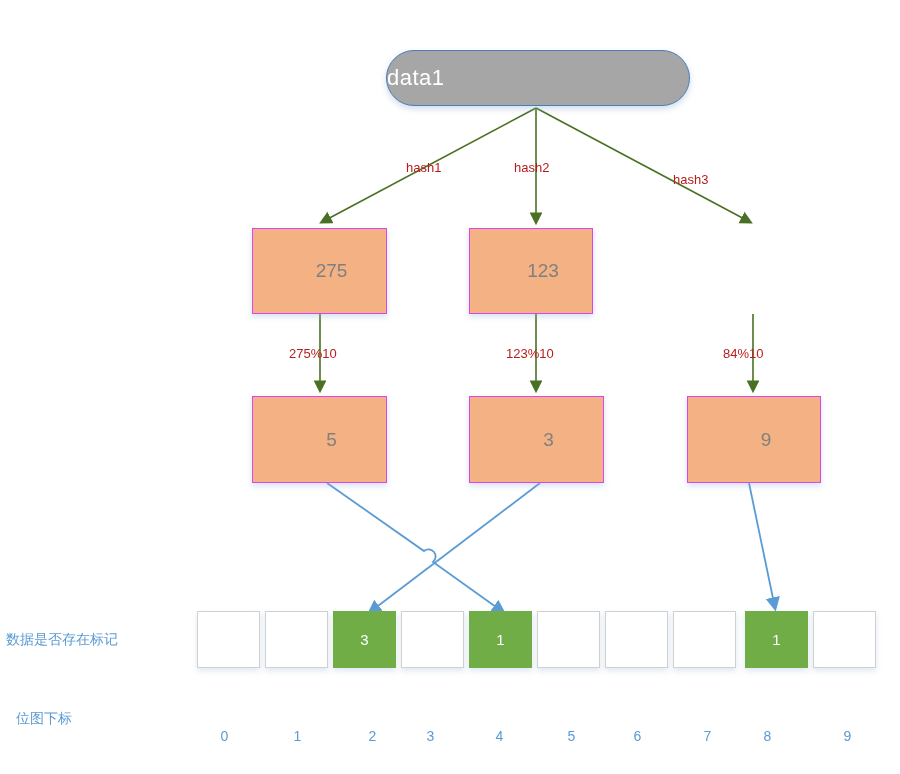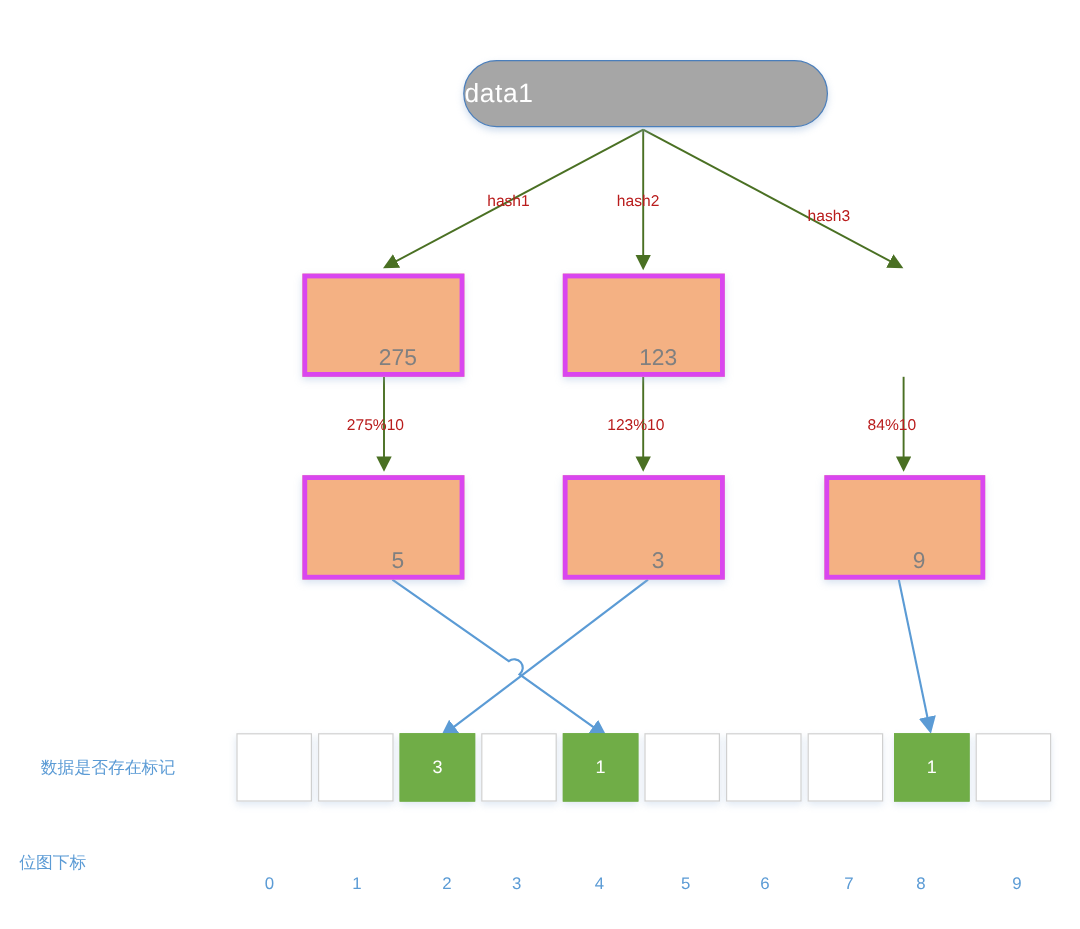--- a/index.html
+++ b/index.html
@@ -46,24 +46,24 @@
   .root-node .root-label {
     color: #ffffff;
     font-size: 22px;
     letter-spacing: 0.5px;
   }
 
   
   .obox {
     position: absolute;
     background: #f4b183;
-    border: 4px solid #d946ef;
+    border: 1px solid #d946ef;
     box-shadow: 0 3px 6px rgba(150,180,215,0.38);
     display: flex;
-    align-items: flex-end;
+    align-items: center;
     justify-content: center;
     box-sizing: border-box;
     padding-left: 24px;
   }
   .obox span {
     color: #808080;
     font-size: 19px;
   }
 
   
@@ -107,21 +107,21 @@
     font-size: 14px;
   }
 
   
   .side-caption {
     position: absolute;
     color: #5b9bd5;
     font-size: 14px;
     white-space: nowrap;
   }
-  #caption-flag { left: 6px; top: 631px; margin-left: 28px; }
+  #caption-flag { left: 6px; top: 631px; }
   #caption-index { left: 16px; top: 710px; font-family: Liberation Mono, monospace; }
 </style>
 </head>
 <body>
 
 <div id="stage">
 
   <svg id="wires" viewBox="0 0 900 774" xmlns="http://www.w3.org/2000/svg">
     <defs>
       <marker id="ga" markerWidth="10" markerHeight="10" refX="6" refY="4" orient="auto" markerUnits="strokeWidth">
@@ -158,21 +158,21 @@
     <span class="root-label">data1</span>
   </div>
 
   <div class="edge-label" style="left:406px; top:160px;">hash1</div>
   <div class="edge-label" style="left:514px; top:160px;">hash2</div>
   <div class="edge-label" style="left:625px; top:172px;padding-left:48px;">hash3</div>
 
   <div class="obox" style="left:252px; top:228px; width:135px; height:86px;">
     <span>275</span>
   </div>
-  <div class="obox" style="left:469px; top:228px; width:135px; height:86px;">
+  <div class="obox" style="left:469px; top:228px; width:124px; height:86px;">
     <span>123</span>
   </div>
 
   <div class="edge-label" style="left:289px; top:346px;">275%10</div>
   <div class="edge-label" style="left:506px; top:346px;text-align:center;">123%10</div>
   <div class="edge-label" style="left:723px; top:346px;">84%10</div>
 
   <div class="obox" style="left:252px; top:396px; width:135px; height:87px;">
     <span>5</span>
   </div>

